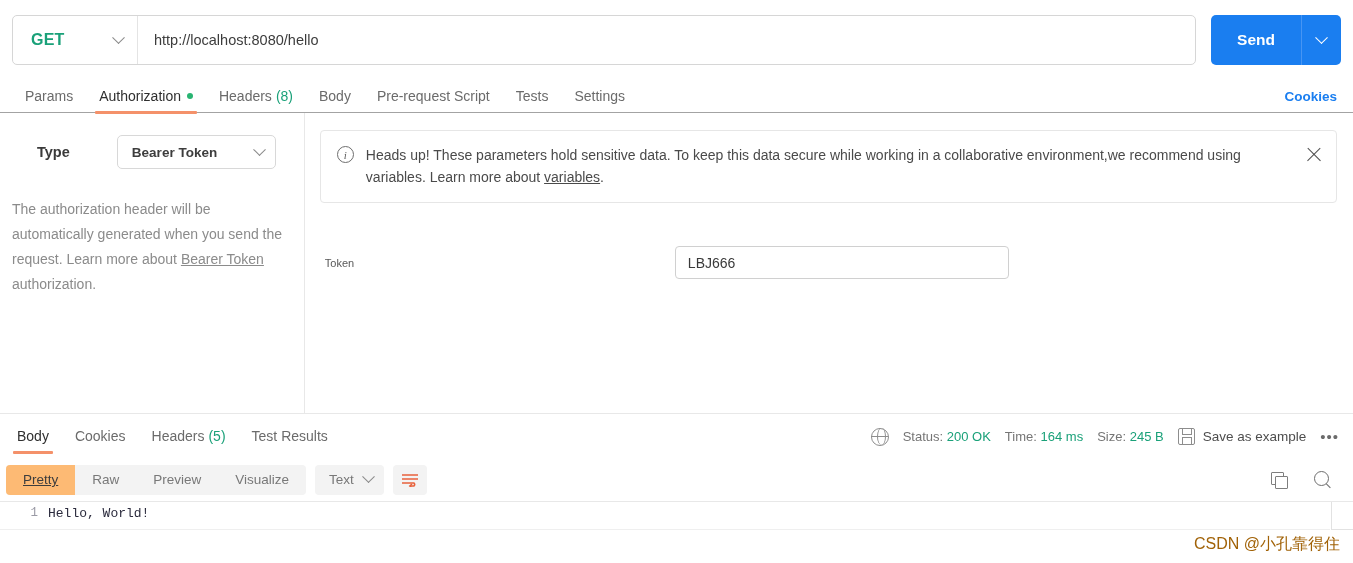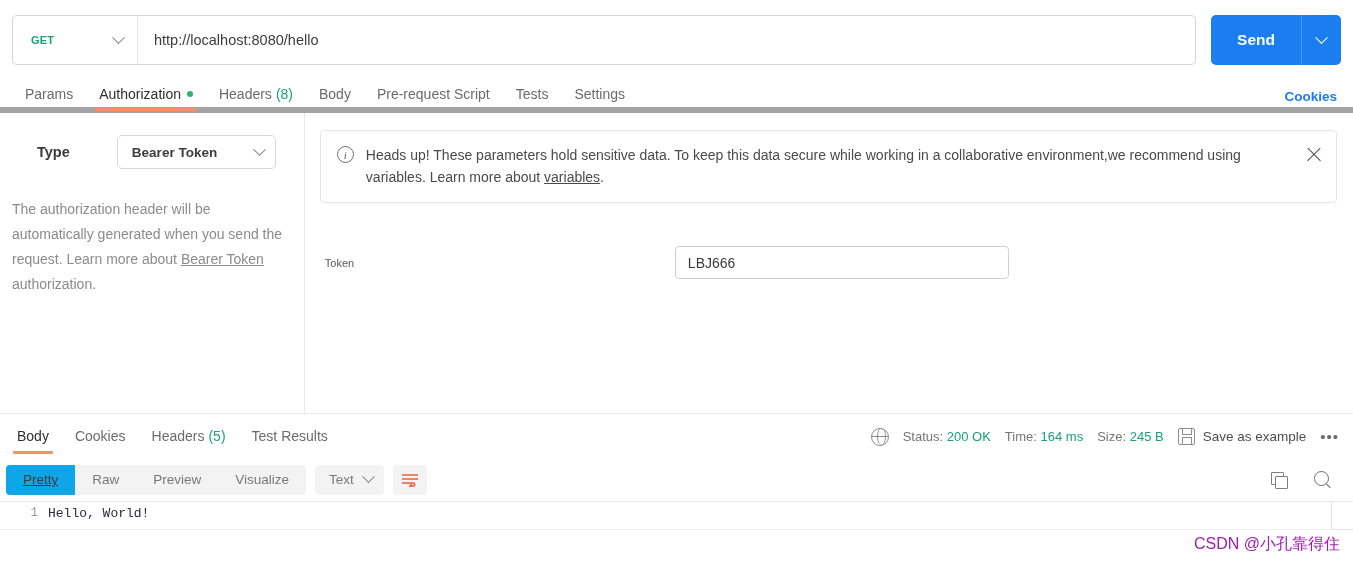--- a/index.html
+++ b/index.html
@@ -40,21 +40,21 @@
     height: 100%;
     display: flex;
     align-items: center;
     justify-content: space-between;
     padding: 0 14px 0 18px;
     border-right: 1px solid #e4e4e4;
     cursor: pointer;
   }
   .method-label {
     color: #1aa179;
-    font-size: 11px;
+    font-size: 16px;
     font-weight: bold;
     letter-spacing: 0.2px;
   }
   .chev {
     display: inline-block;
     width: 9px; height: 9px;
     border-right: 1.6px solid #8a8a8a;
     border-bottom: 1.6px solid #8a8a8a;
     transform: rotate(45deg) translate(-2px,-2px);
   }
@@ -102,21 +102,21 @@
   }
 
   
   .req-tabs {
     position: absolute;
     left: 0; top: 80px;
     width: 1353px; height: 33px;
     display: flex;
     align-items: center;
     padding-left: 12px;
-    border-bottom: 6px solid #a3a3a3;
+    border-bottom: 1px solid #a3a3a3;
   }
   .rtab {
     position: relative;
     height: 33px;
     display: flex;
     align-items: center;
     padding: 0 13px;
     font-size: 14px;
     color: #6b6b6b;
     cursor: pointer;
@@ -395,21 +395,21 @@
   .seg-item {
     padding: 0 17px;
     height: 30px;
     display: flex;
     align-items: center;
     font-size: 13.5px;
     color: #787878;
     cursor: pointer;
   }
   .seg-item.active {
-    background: #0ea5e9;
+    background: #fdba74;
     color: #3d3d3d;
     text-decoration: underline;
   }
   .fmt-select {
     margin-left: 9px;
     height: 30px;
     background: #f3f3f3;
     border-radius: 4px;
     display: flex;
     align-items: center;
@@ -520,21 +520,21 @@
     right: 0; top: 0;
     width: 22px; height: 28px;
     border-left: 1px solid #e2e2e2;
     border-bottom: 1px solid #e2e2e2;
   }
 
   .watermark {
     position: absolute;
     right: 13px; bottom: 8px;
     font-size: 16px;
-    color: #a21caf;
+    color: #a16207;
     font-family: "Liberation Sans", sans-serif;
     white-space: nowrap;
   }
 </style>
 </head>
 <body>
 
 <div class="app">
 
   <div class="url-row">

